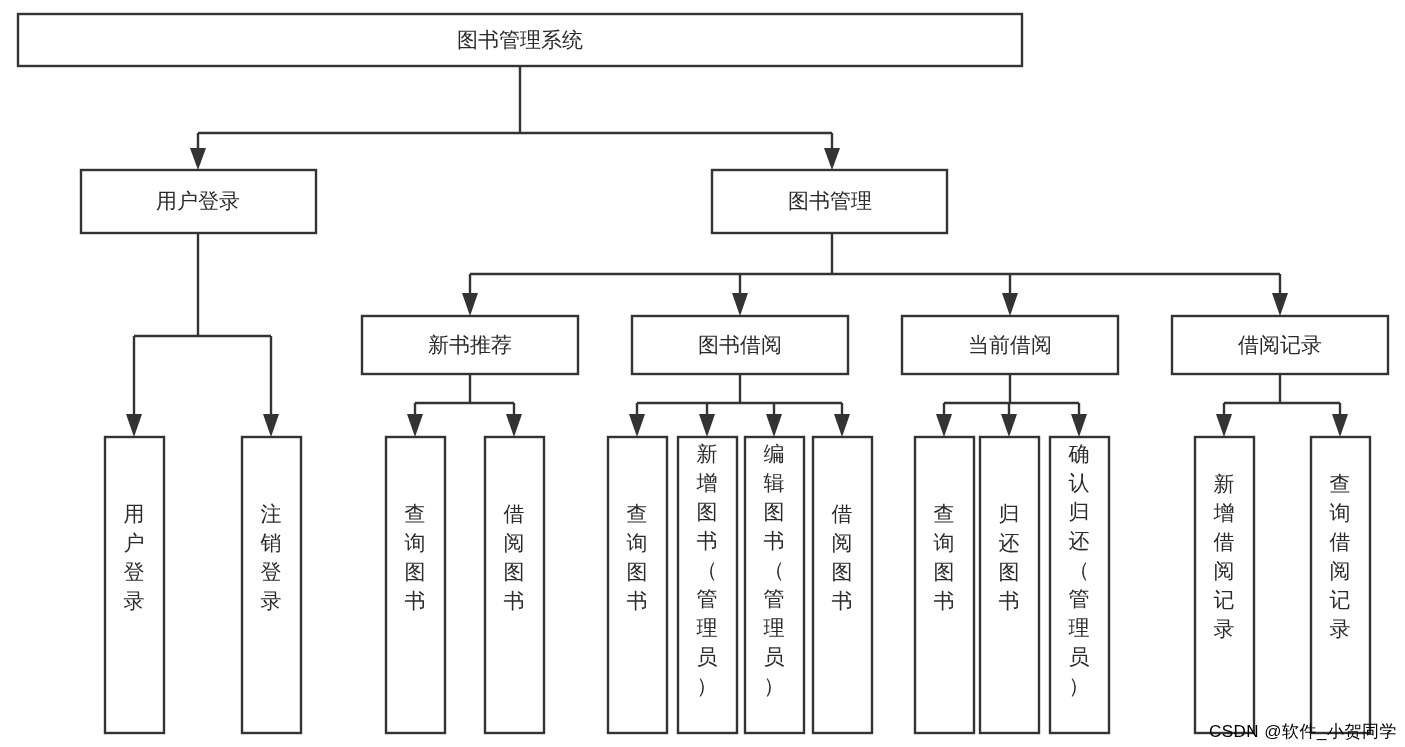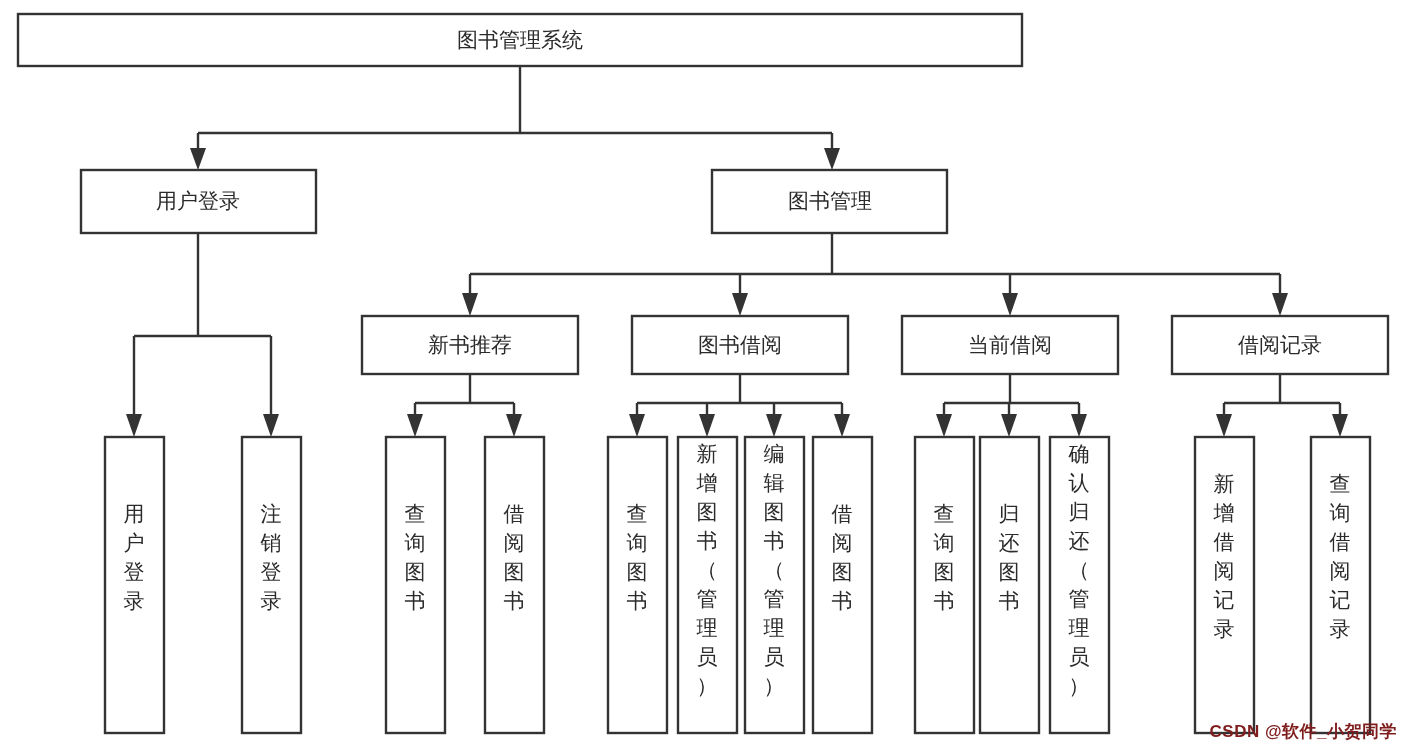--- a/index.html
+++ b/index.html
@@ -54,25 +54,24 @@
     font-size: 21px;
     fill: #2b2b2b;
     text-anchor: middle;
   }
   .watermark {
     position: absolute;
     right: 8px;
     bottom: 4px;
     font-family: "Liberation Sans", "DejaVu Sans", sans-serif;
     font-size: 17px;
-    color: #7f1d1d;
+    color: #000000;
     letter-spacing: 0.5px;
     white-space: nowrap;
     user-select: none;
-    font-weight: bold;
   }
 </style>
 </head>
 <body>
 
 <div id="diagram-root">
 
   <svg class="diagram-svg" viewBox="0 0 1405 747" xmlns="http://www.w3.org/2000/svg">
 
     <defs></defs>

